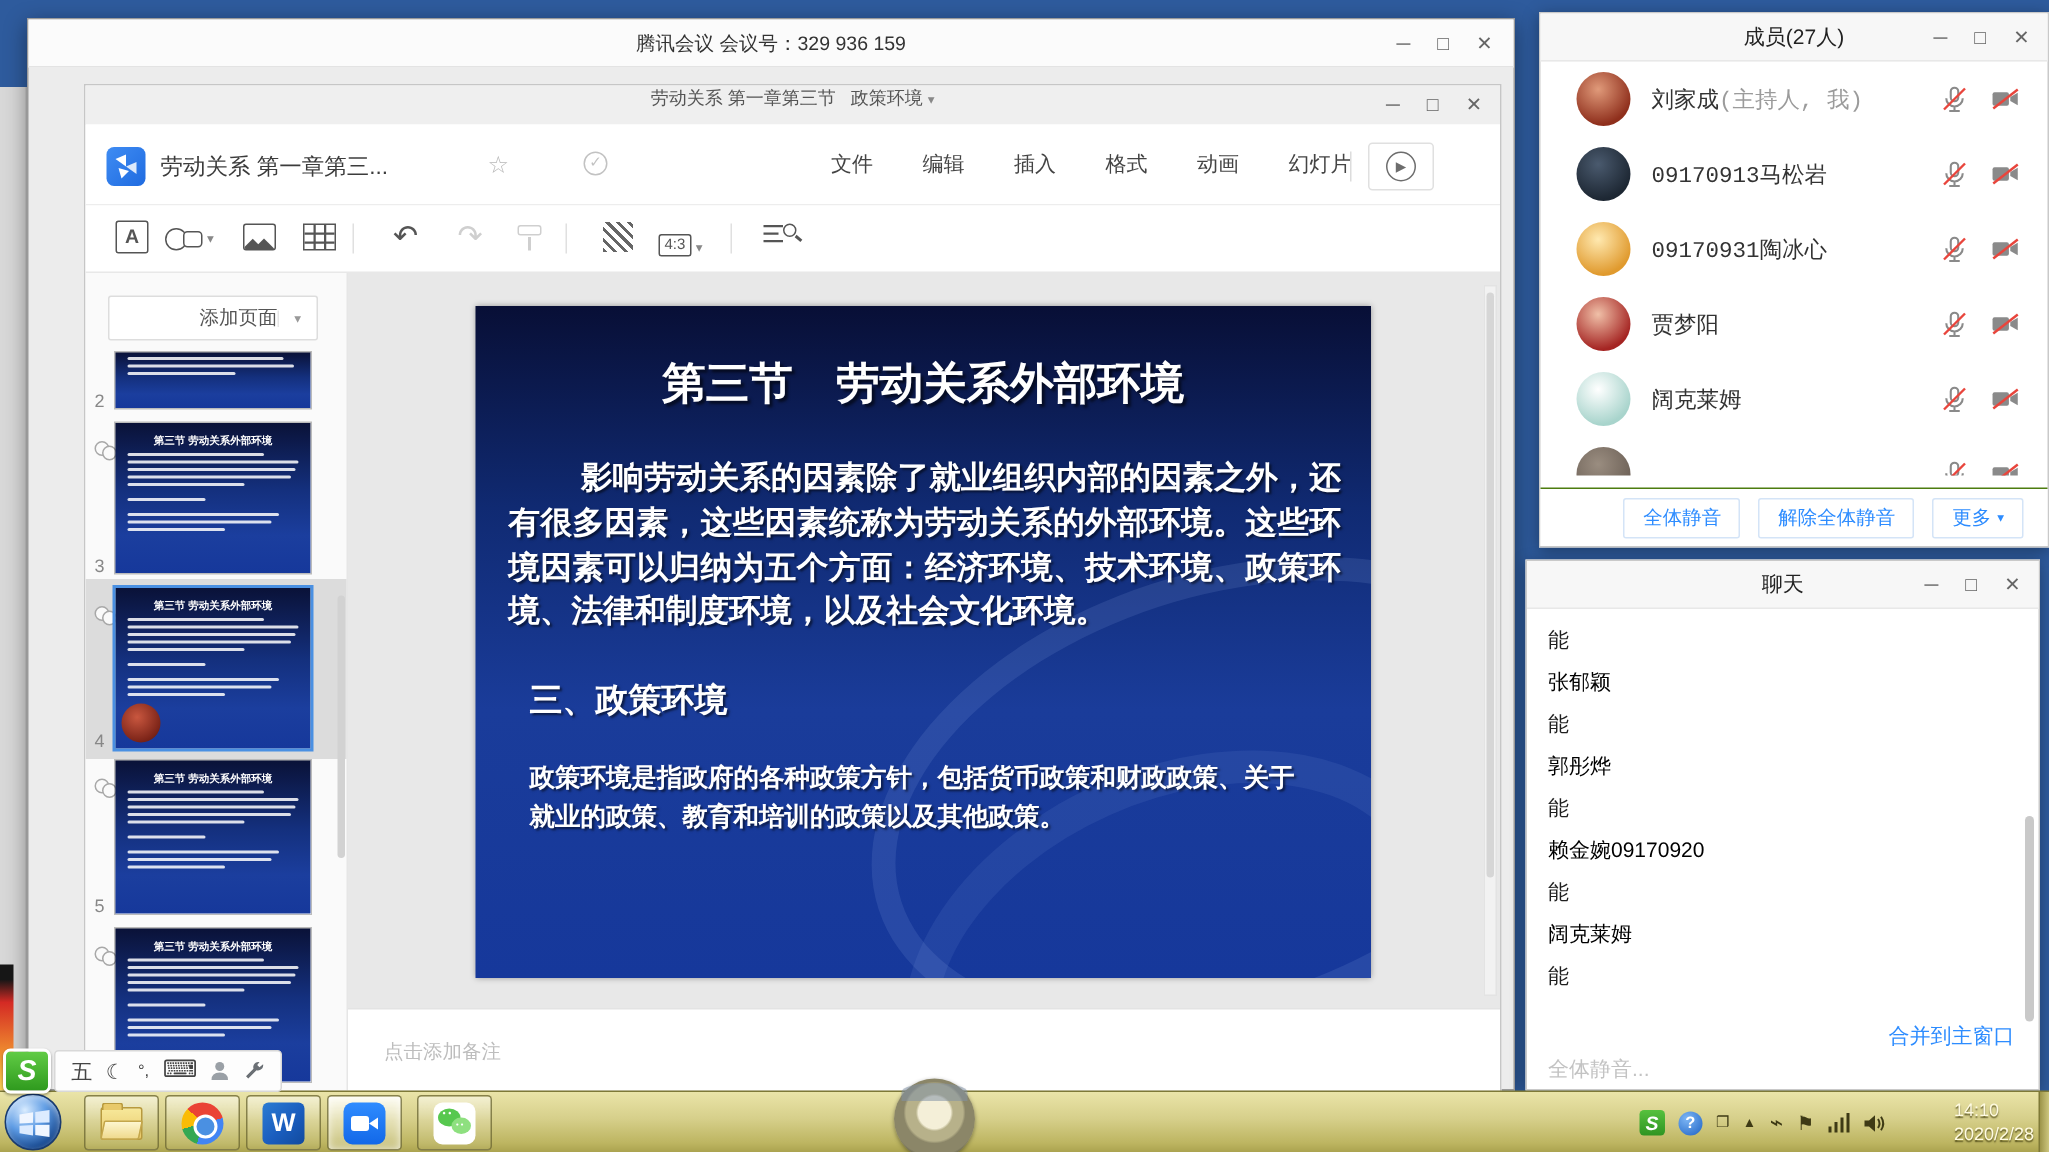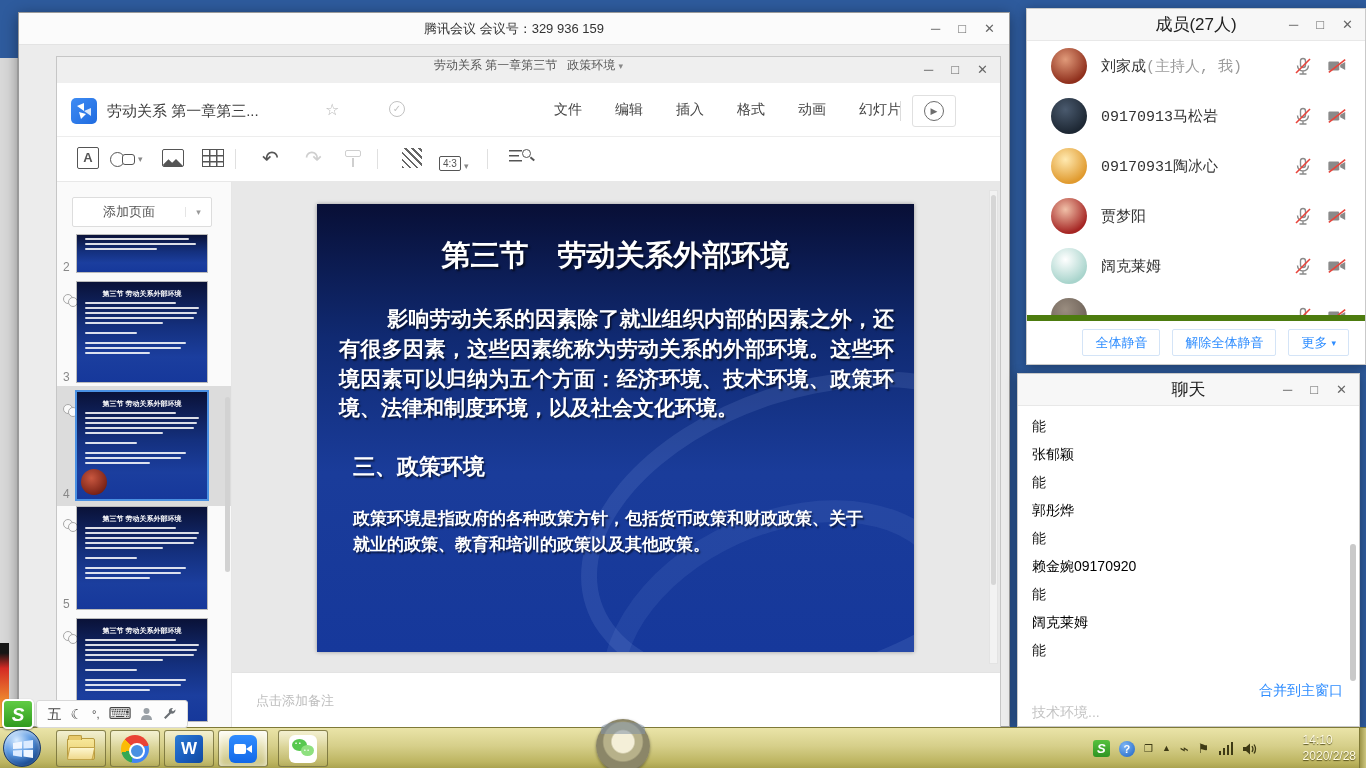--- a/index.html
+++ b/index.html
@@ -75,21 +75,21 @@
     background:linear-gradient(#555,#555) 0 0/13px 1.5px no-repeat, linear-gradient(#555,#555) 0 5px/10px 1.5px no-repeat,
       linear-gradient(#555,#555) 0 10px/13px 1.5px no-repeat; }
   .icon-find .mag { position:absolute; right:0; top:2px; width:9px; height:9px; border:1.5px solid #555; border-radius:50%; }
   .icon-find .mag:after { content:""; position:absolute; left:7px; top:8px; width:5px; height:1.5px; background:#555; transform:rotate(40deg); }
 
   
   #wps-leftpanel { position:absolute; left:0; top:125px; width:175px; bottom:0; background:#fafafa;
     border-right:1px solid #e6e6e6; overflow:hidden; }
   #add-page-btn { position:absolute; left:15px; top:15px; width:140px; height:30px; background:#fff;
     border:1px solid #ddd; border-radius:2px; font-size:13px; color:#555; display:flex; align-items:center; }
-  #add-page-btn .lbl { flex:1; text-align:center; }
+  #add-page-btn .lbl { flex:1; text-align:right; }
   #add-page-btn .dd { width:26px; border-left:1px solid #e5e5e5; text-align:center; color:#999; font-size:9px; }
   .thumb-sel-bg { position:absolute; left:0; width:175px; background:#dcdcdc; }
   .thumb { position:absolute; left:20px; width:130px; background:linear-gradient(#0a1238 0%,#14307e 45%,#1b3e9e 75%,#16389b 100%);
     box-shadow:0 0 0 1px rgba(0,0,0,.25); overflow:hidden; }
   .thumb.selected { outline:2px solid #4a90e2; }
   .t-title { color:#fff; font-weight:bold; font-size:7px; text-align:center; margin-top:7px; white-space:nowrap; }
   .t-line { height:2px; background:rgba(255,255,255,.85); margin:3px 8px 0 8px; border-radius:1px; }
   .t-img { position:absolute; left:4px; bottom:4px; width:26px; height:26px; border-radius:50%;
     background:radial-gradient(circle at 40% 35%,#c9573f,#7c2418 70%,#4a130b); }
   .t-num { position:absolute; left:6px; font-size:12px; color:#888; }
@@ -120,31 +120,31 @@
   #canvas-scroll-thumb { position:absolute; left:1px; right:1px; top:4px; height:390px; background:#d6d6d6; border-radius:4px; }
 
   
   #wps-notes { position:absolute; left:175px; right:0; bottom:0; height:55px; background:#fff; border-top:1px solid #e3e3e3; }
   #notes-placeholder { position:absolute; left:24px; top:19px; color:#bdbdbd; font-size:13px; }
 
   
   .panel { background:#fff; border:1px solid #c9c9c9; box-shadow:0 2px 10px rgba(0,0,0,.35); }
   .panel-titlebar { position:absolute; left:0; right:0; top:0; height:32px; background:#f7f7f7;
     border-bottom:1px solid #e8e8e8; display:flex; align-items:center; justify-content:center; }
-  .panel-title { font-size:17px; color:#222; }
+  .panel-title { font-size:14px; color:#222; }
   .panel-titlebar .win-controls { position:absolute; right:12px; top:9px; }
 
   #member-panel { left:1026px; top:8px; width:340px; height:357px; }
   #member-list { position:absolute; left:0; right:0; top:32px; height:276px; overflow:hidden; }
   .member-row { position:relative; height:50px;font-family:Liberation Mono, monospace; }
   .member-row .avatar { position:absolute; left:24px; top:7px; width:36px; height:36px; border-radius:50%; }
   .member-row .m-name { position:absolute; left:74px; top:16px; font-size:15px; color:#333; white-space:nowrap; }
   .member-row .m-suffix { color:#9b9b9b; }
   .member-row .m-icons { position:absolute; right:18px; top:15px; display:flex; gap:14px; }
-  #member-footer { position:absolute; left:0; right:0; bottom:0; height:49px; border-top:6px solid #4d7c0f;
+  #member-footer { position:absolute; left:0; right:0; bottom:0; height:39px; border-top:1px solid #4d7c0f;
     background:#fff; display:flex; align-items:center; justify-content:flex-end; gap:12px; padding-right:16px; }
   .blue-btn { border:1px solid #d4e4f7; background:#fff; color:#2d8cff; font-size:13px; height:27px;
     padding:0 12px; border-radius:2px; display:flex; align-items:center; gap:4px;
     font-family:"Liberation Sans","DejaVu Sans",sans-serif; }
   .blue-btn .dd { font-size:9px; }
 
   #chat-panel { left:1017px; top:373px; width:343px; height:354px; }
   #chat-messages { position:absolute; left:14px; right:20px; top:32px; height:266px; overflow:hidden; }
   .chat-msg { font-size:14px; margin-top:13px; line-height:15px; }
   .chat-msg.text { color:#1f1f1f; }
@@ -607,21 +607,21 @@
 
   <div class="chat-msg text">能</div>
 
   <div class="chat-msg sender">阔克莱姆</div>
 
   <div class="chat-msg text">能</div>
 </div>
   <div id="chat-scrollbar"></div>
   <a id="chat-merge">合并到主窗口</a>
   <div id="chat-inputbar">
-    <span id="chat-input-placeholder">技术环境...</span>
+    <span id="chat-input-placeholder">全体静音...</span>
   </div>
 </div>
 
 <div class="abs" id="taskbar">
   <div id="start-orb">
     <svg width="22" height="20" viewBox="0 0 22 20">
       <path d="M1 4 L10 2.5 L10 9.5 L1 10 Z" fill="#f0f6ff"></path>
       <path d="M11.5 2.3 L21 1 L21 9.3 L11.5 9.5 Z" fill="#dcebff"></path>
       <path d="M1 11.5 L10 11 L10 18 L1 16.5 Z" fill="#dcebff"></path>
       <path d="M11.5 11 L21 10.8 L21 19 L11.5 17.6 Z" fill="#f0f6ff"></path>

